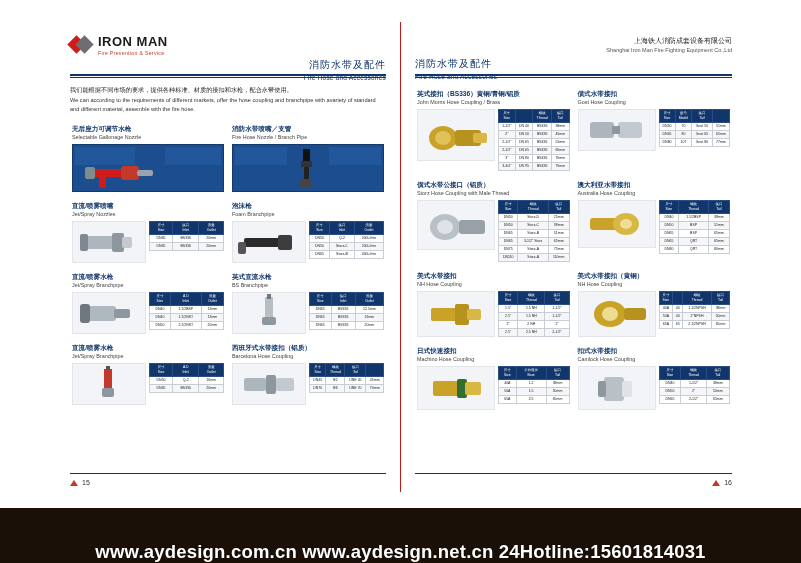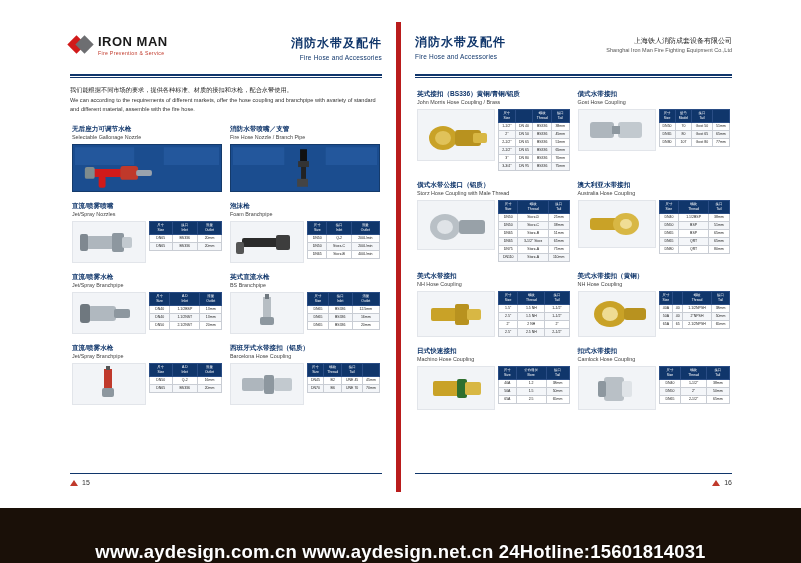--- a/index.html
+++ b/index.html
@@ -22,21 +22,21 @@
     width: 690px; height: 470px;
     background: #ffffff;
     display: flex;
   }
   .page {
     width: 345px; height: 470px;
     position: relative;
     background: #fff;
     padding: 0;
   }
-  .page.left { border-right: 5px solid #b91c1c; }
+  .page.left { border-right: 1px solid #b91c1c; }
 
   
   .hdr {
     display: flex; align-items: flex-start;
     padding: 12px 14px 0 14px;
     height: 48px;
   }
   .hdr-logo { display: flex; align-items: center; gap: 6px; }
   .logo-mark { width: 22px; height: 22px; position: relative; }
   .logo-mark .d1, .logo-mark .d2 {
@@ -48,22 +48,23 @@
     font-size: 13px; font-weight: bold; color: #1a1a1a; letter-spacing: .5px;
     line-height: 13px;
   }
   .logo-text .l2 {
     font-size: 5.2px; color: #c0392b; letter-spacing: .3px; margin-top: 2px;
   }
   .hdr-right {
     margin-left: auto; text-align: right; padding-top: 1px;
   }
   .hdr-cn {
-    font-size: 12px; font-weight: bold; color: #10366b;
+    font-size: 10px; font-weight: normal; color: #10366b;
     letter-spacing: 1px;
+    margin-top: 23px;
   }
   .hdr-en {
     font-size: 6.5px; color: #10366b; letter-spacing: .2px; margin-top: 2px;
   }
   .hdr-rule { height: 2px; background: #10366b; margin: 4px 14px 0 14px; }
   .hdr-rule-thin { height: 1px; background: #10366b; margin: 1px 14px 0 14px; }
 
   
   .hdr.right-hdr .hdr-left-block { text-align: left; }
   .co-cn { font-size: 7px; color: #222; line-height: 11px; }

